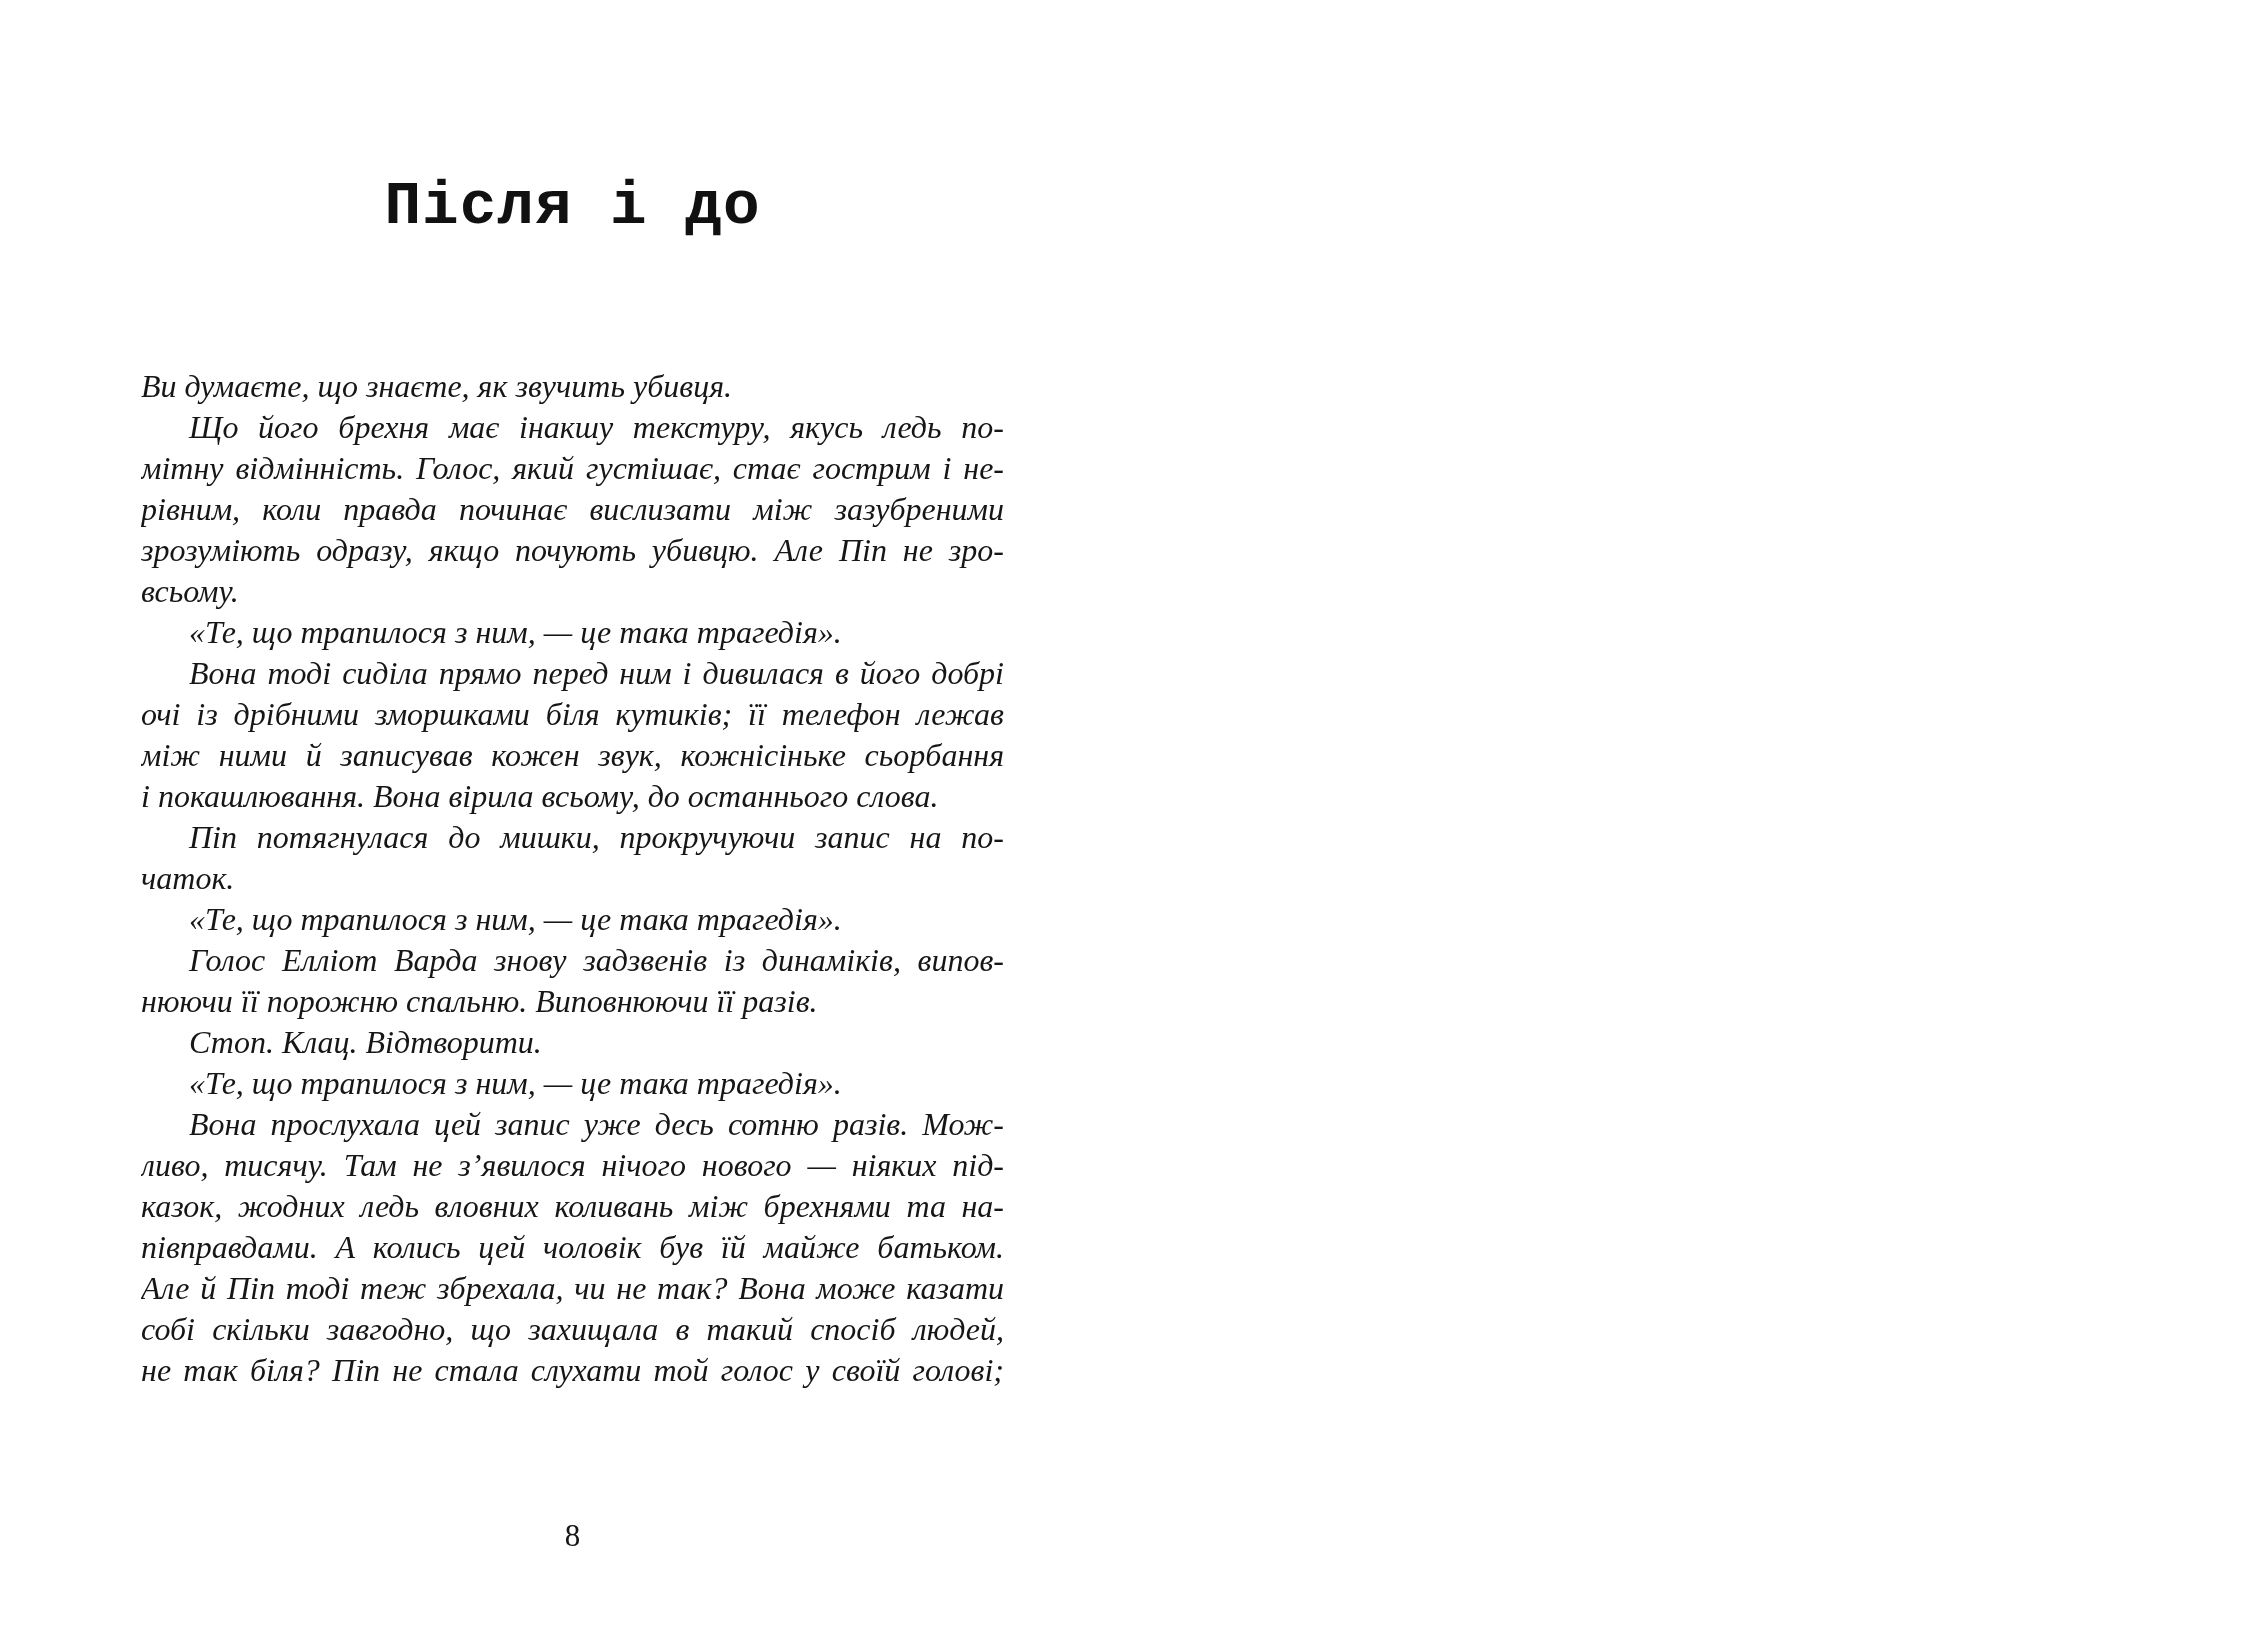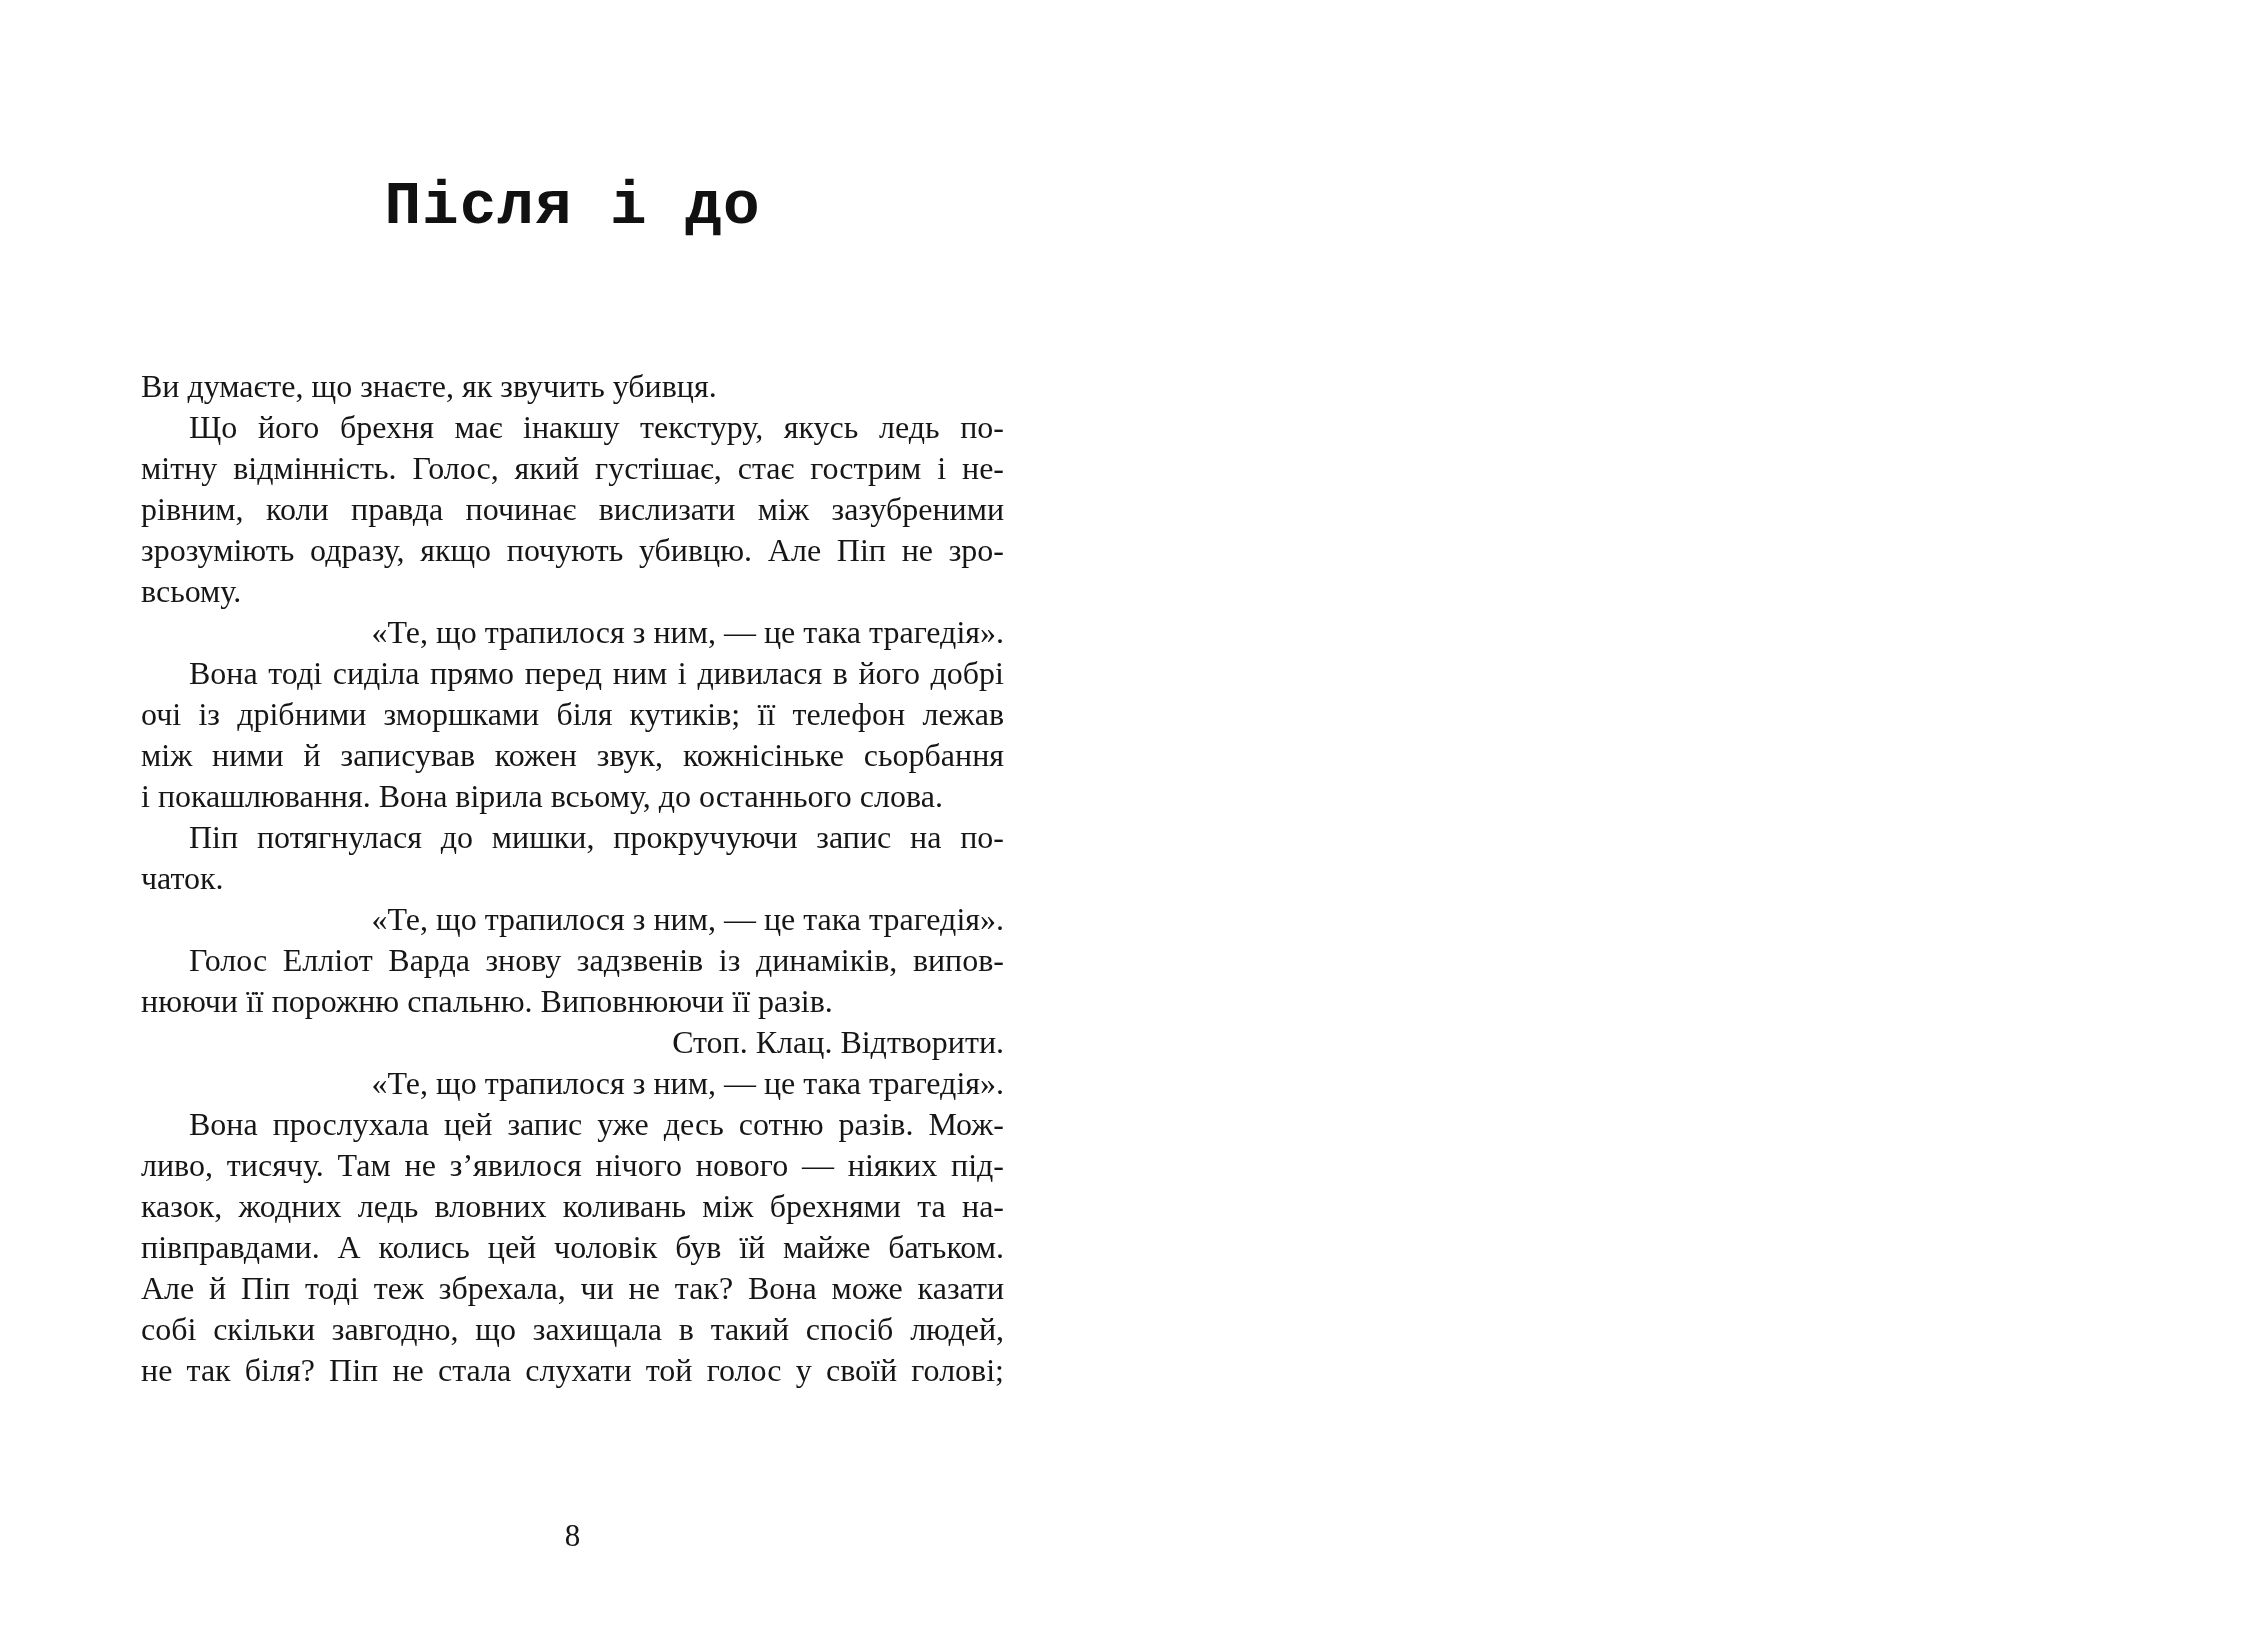--- a/index.html
+++ b/index.html
@@ -38,37 +38,37 @@
     font-weight: 700;
     font-size: 61px;
     line-height: 89px;
     color: #111111;
     letter-spacing: 1px;
     white-space: nowrap;
   }
 
   .body-block {
     position: absolute;
+    font-style: italic;
   }
   .body-block.left-body  { left: 141px;  top: 358px; width: 863px; }
 
   .line {
     font-size: 32px;
     line-height: 41px;
     height: 41px;
     text-align: left;
     overflow: hidden;
   }
   .line.just {
     text-align: justify;
     text-align-last: justify;
   }
   .line.ind {
     padding-left: 48px;
-    text-align: right;
   }
 
   .pagenum {
     position: absolute;
     top: 1507px;
     width: 863px;
     text-align: center;
     font-size: 31px;
     line-height: 41px;
     color: #161616;

